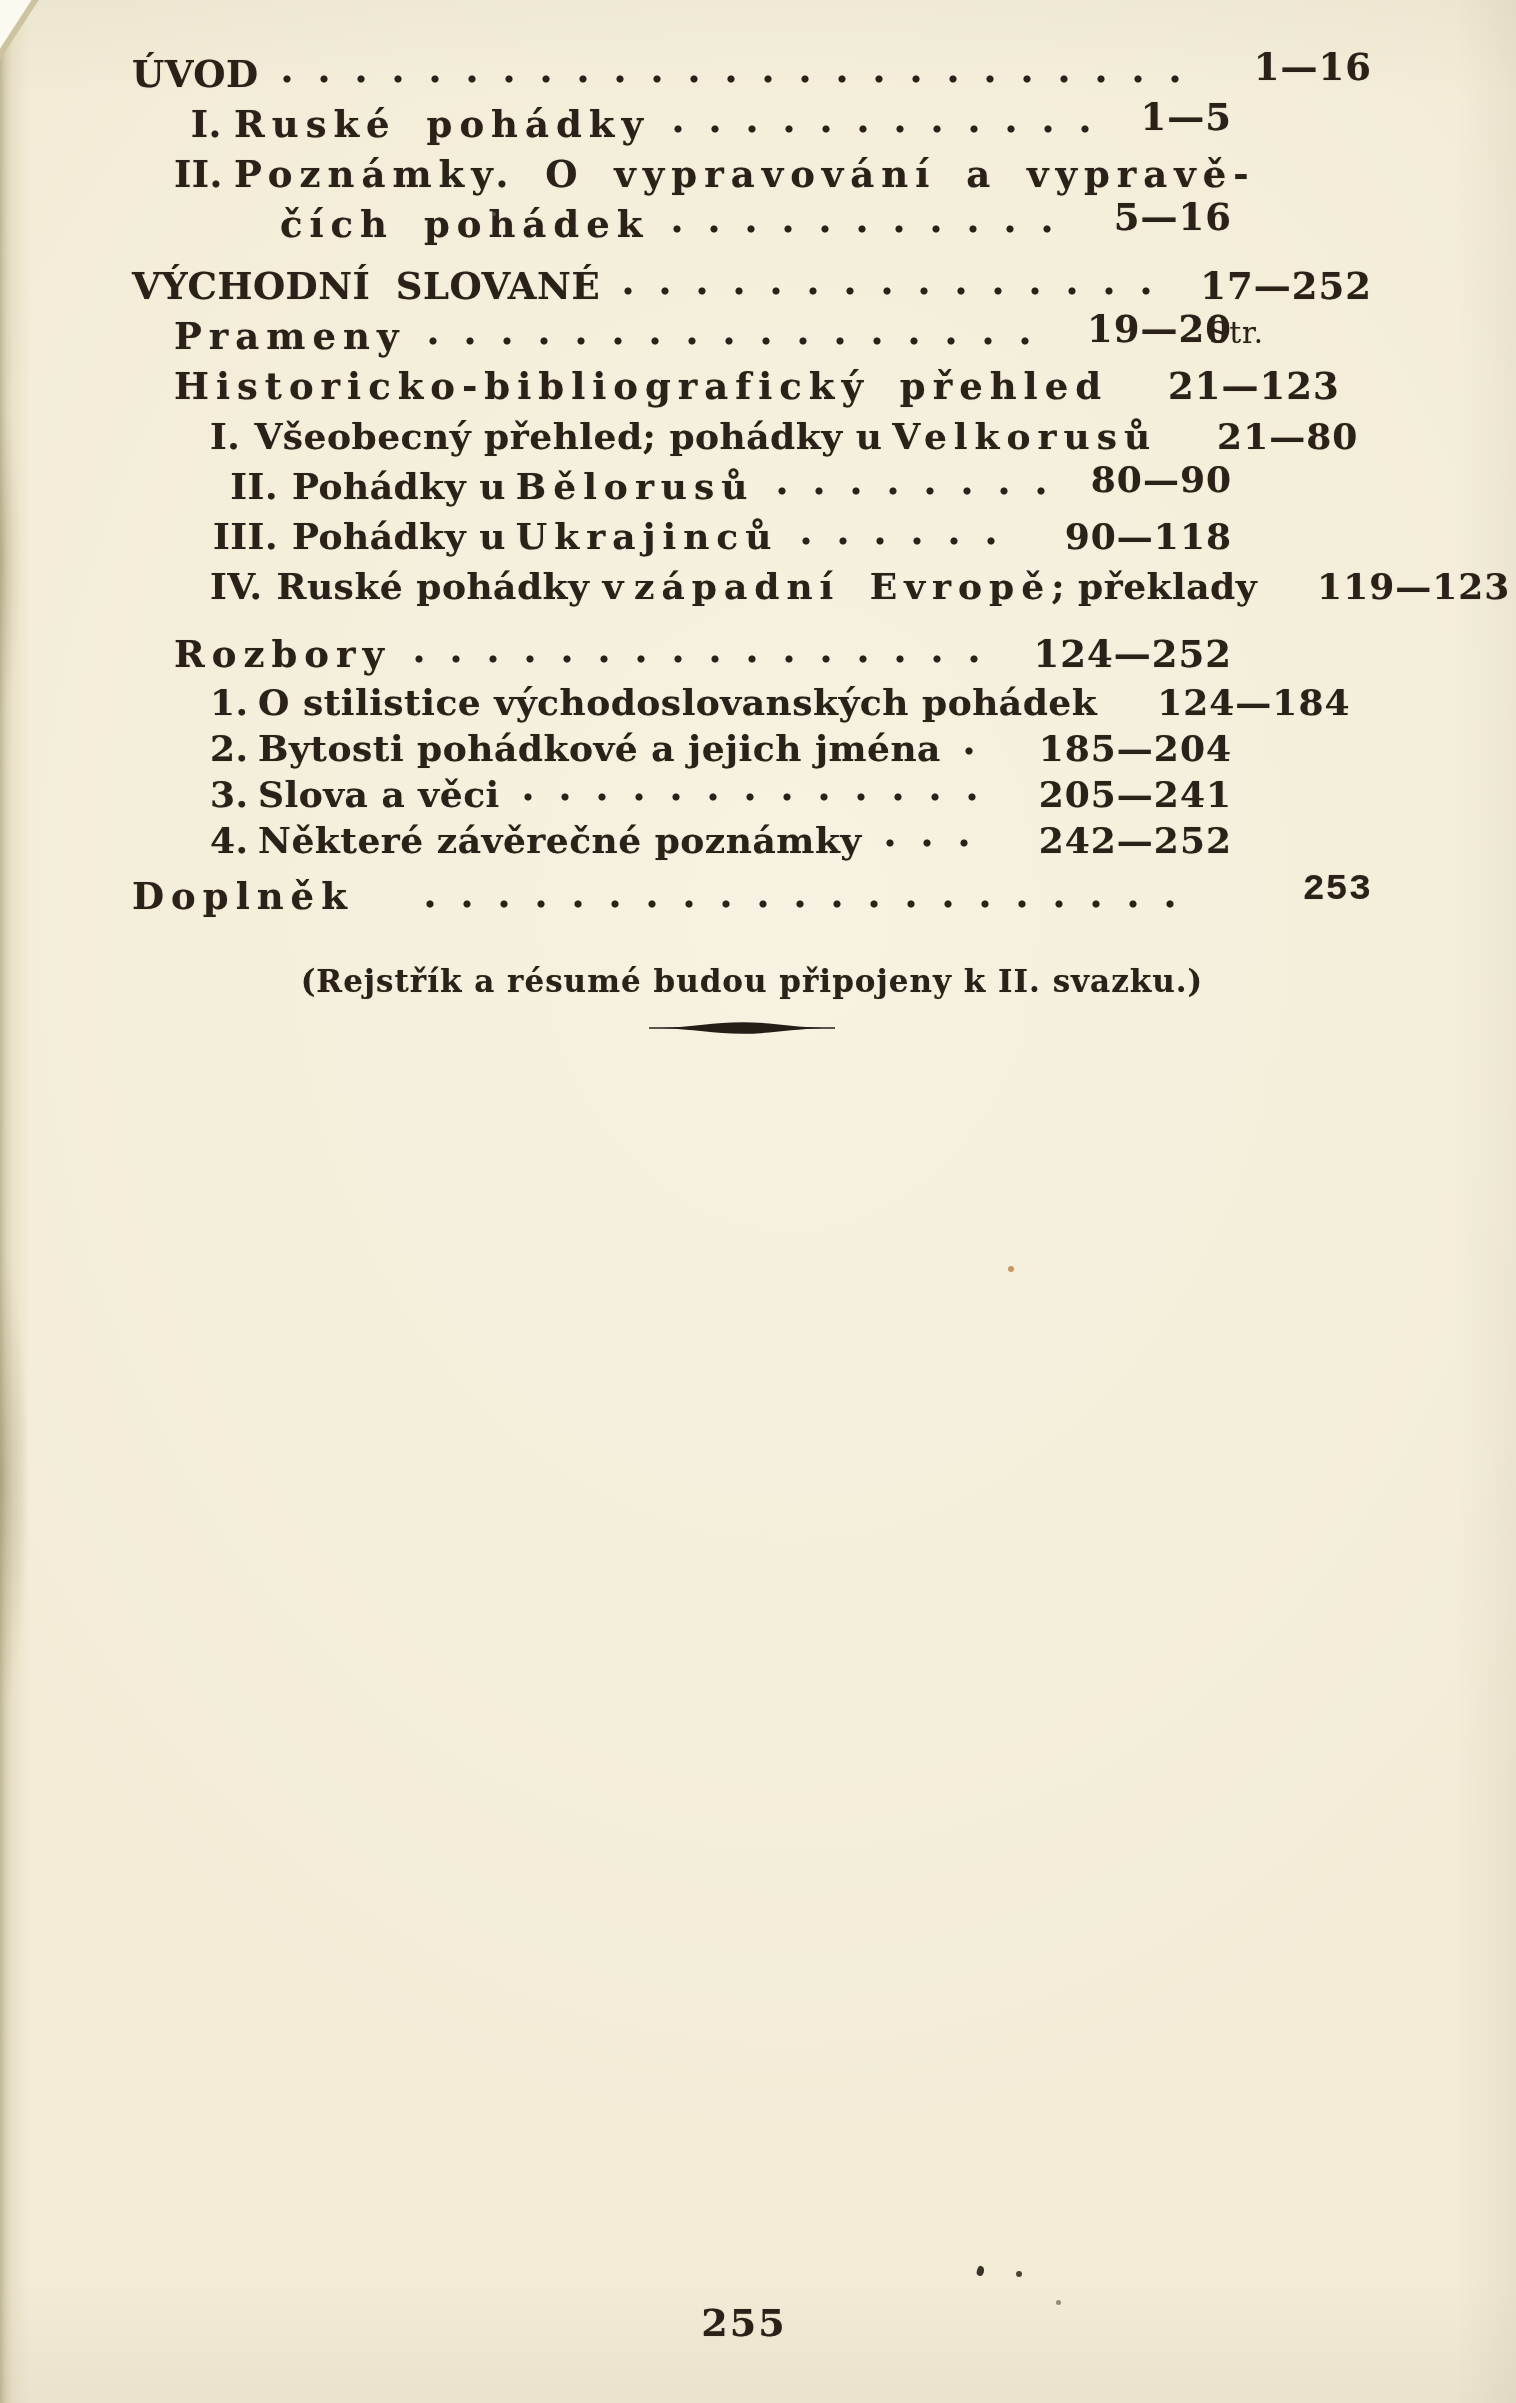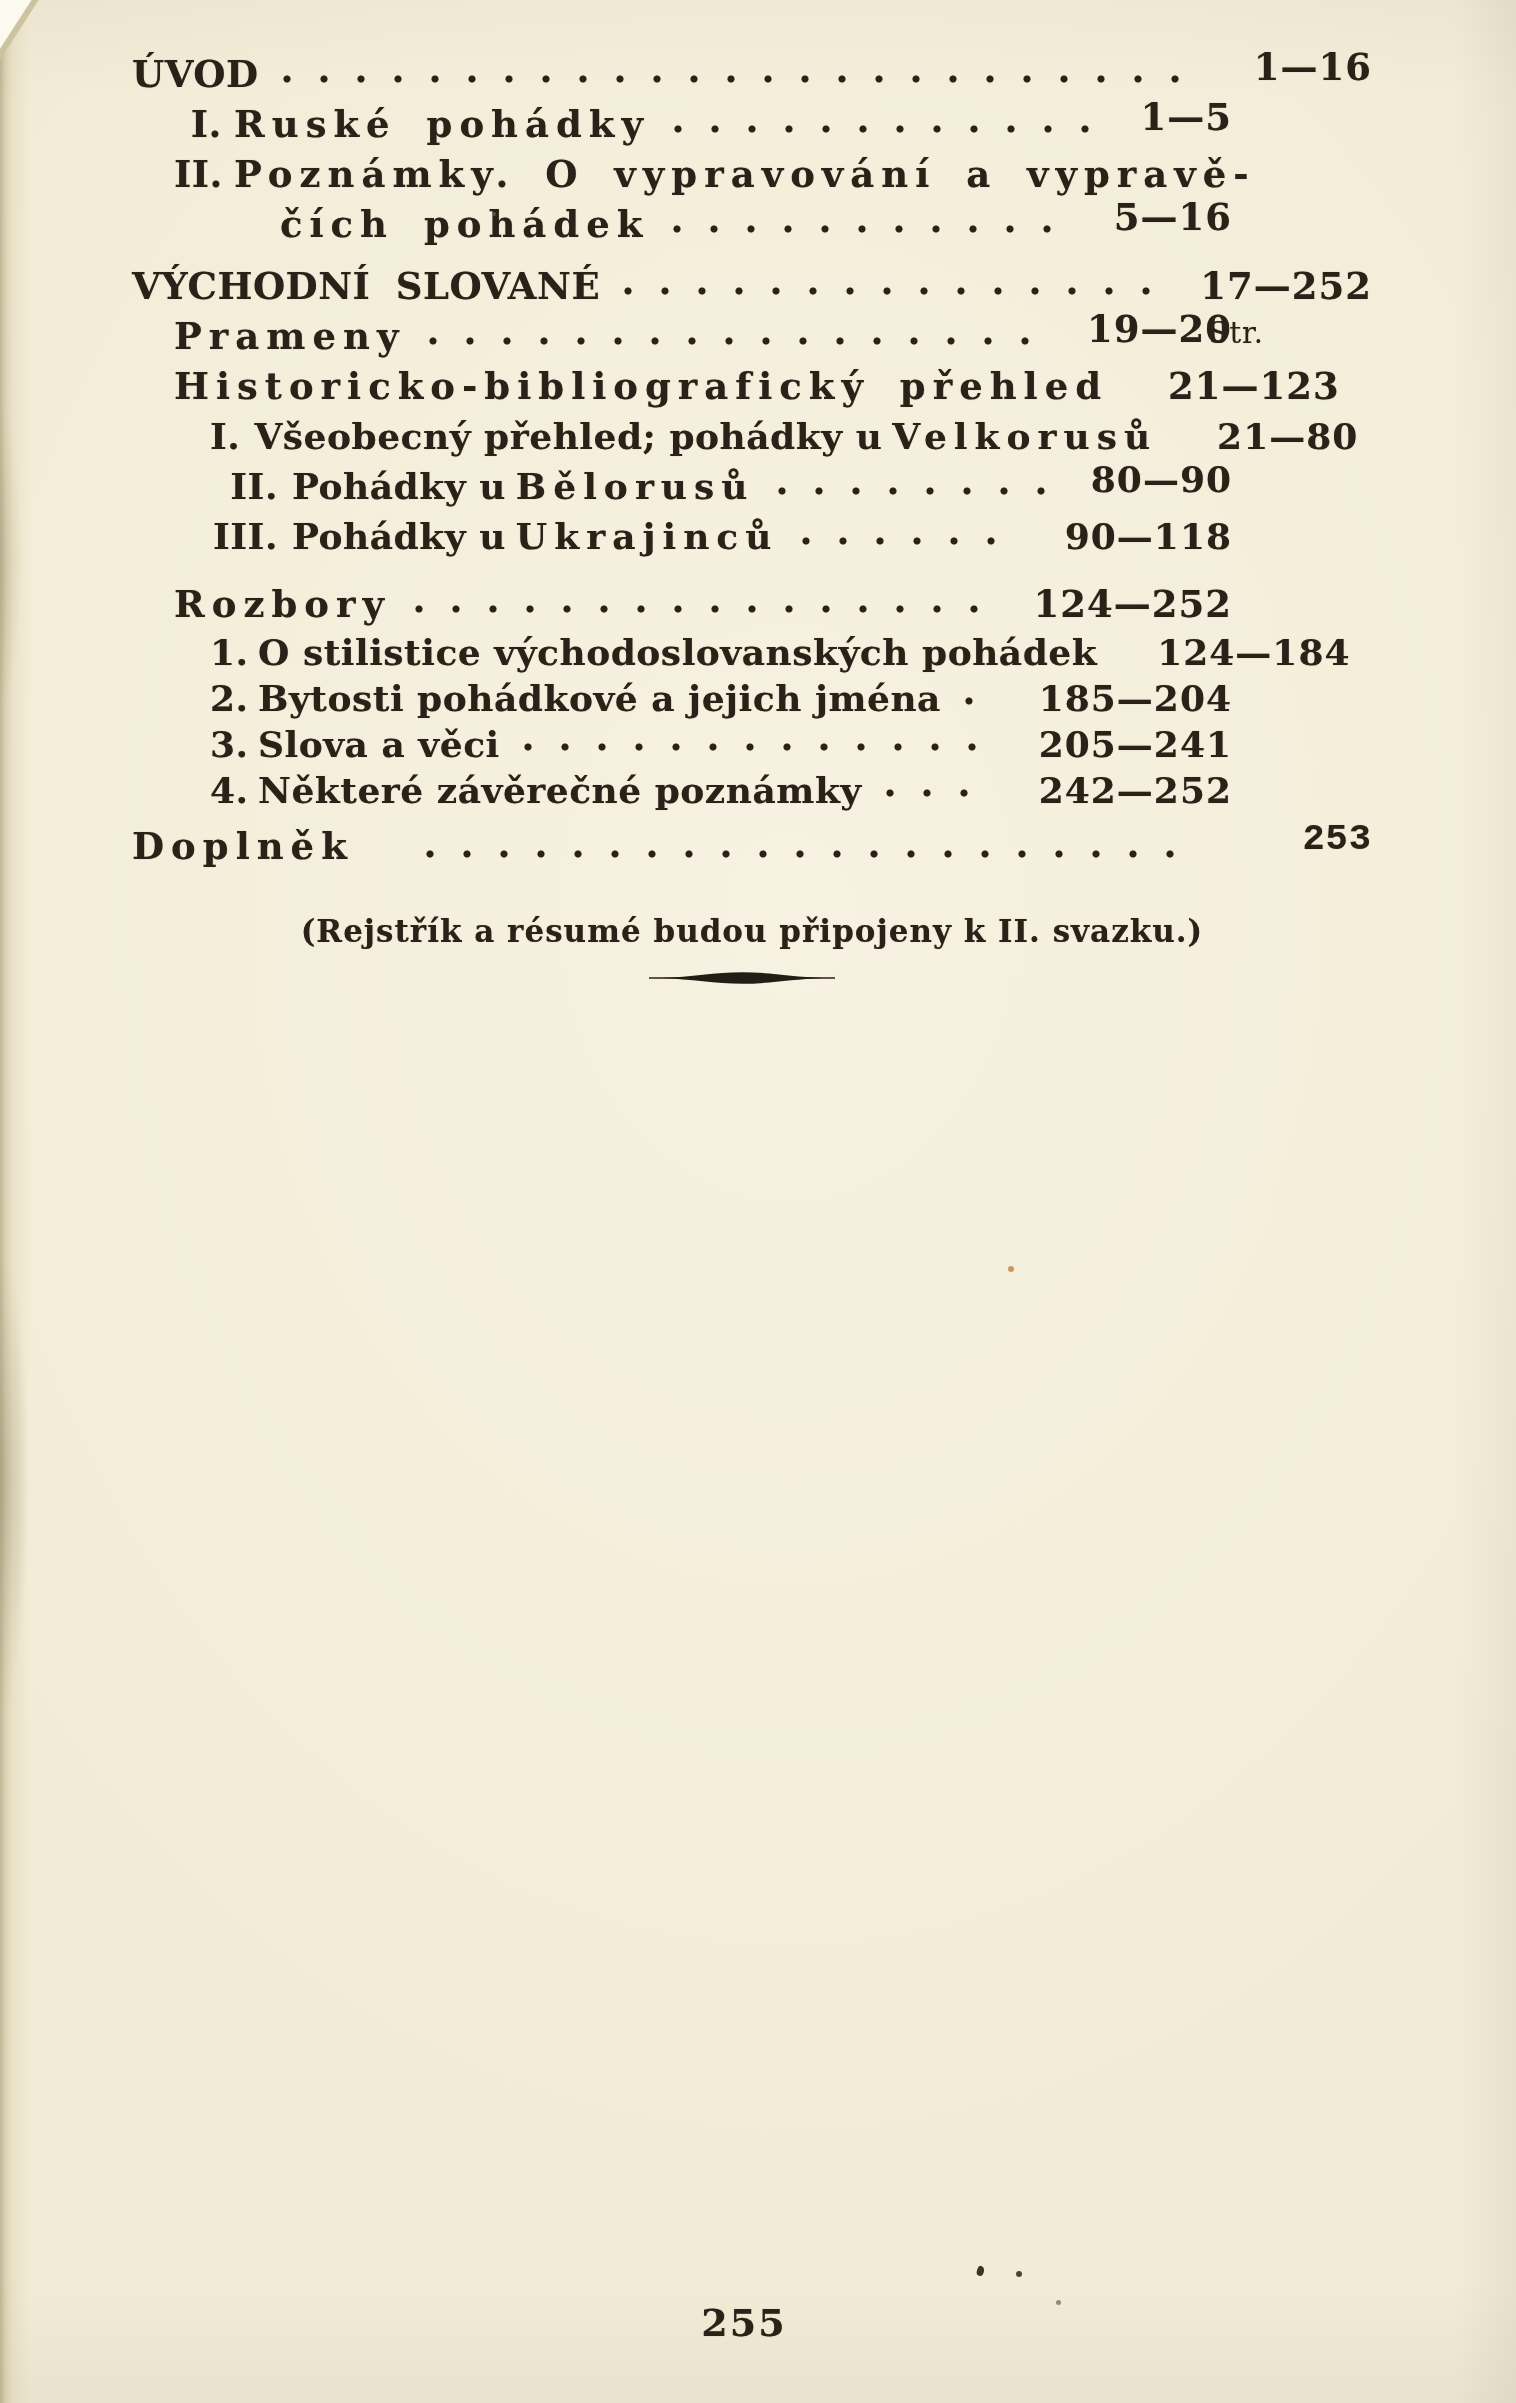--- a/index.html
+++ b/index.html
@@ -141,20 +141,28 @@
       </div>
 
       <div class="row lvl2 inner">
         <span class="rn rn-md">III.</span>
         <span class="lbl">Pohádky u</span>
         <span class="sp">Ukrajinců</span>
         <span class="leader"></span>
         <span class="num">90—118</span>
       </div>
 
+      <div class="row lvl2 inner">
+        <span class="rn rn-md">IV.</span>
+        <span class="lbl">Ruské pohádky v</span>
+        <span class="sp">západní Evropě</span>
+        <span class="lbl">; překlady</span>
+        <span class="leader blank"></span>
+        <span class="num">119—123</span>
+      </div>
 
       <div class="row lvl1 inner gap-md">
         <span class="sp">Rozbory</span>
         <span class="leader"></span>
         <span class="num">124—252</span>
       </div>
 
       <div class="row lvl2 inner tight">
         <span class="rn rn-xs">1.</span>
         <span class="lbl">O stilistice východoslovanských pohádek</span>

